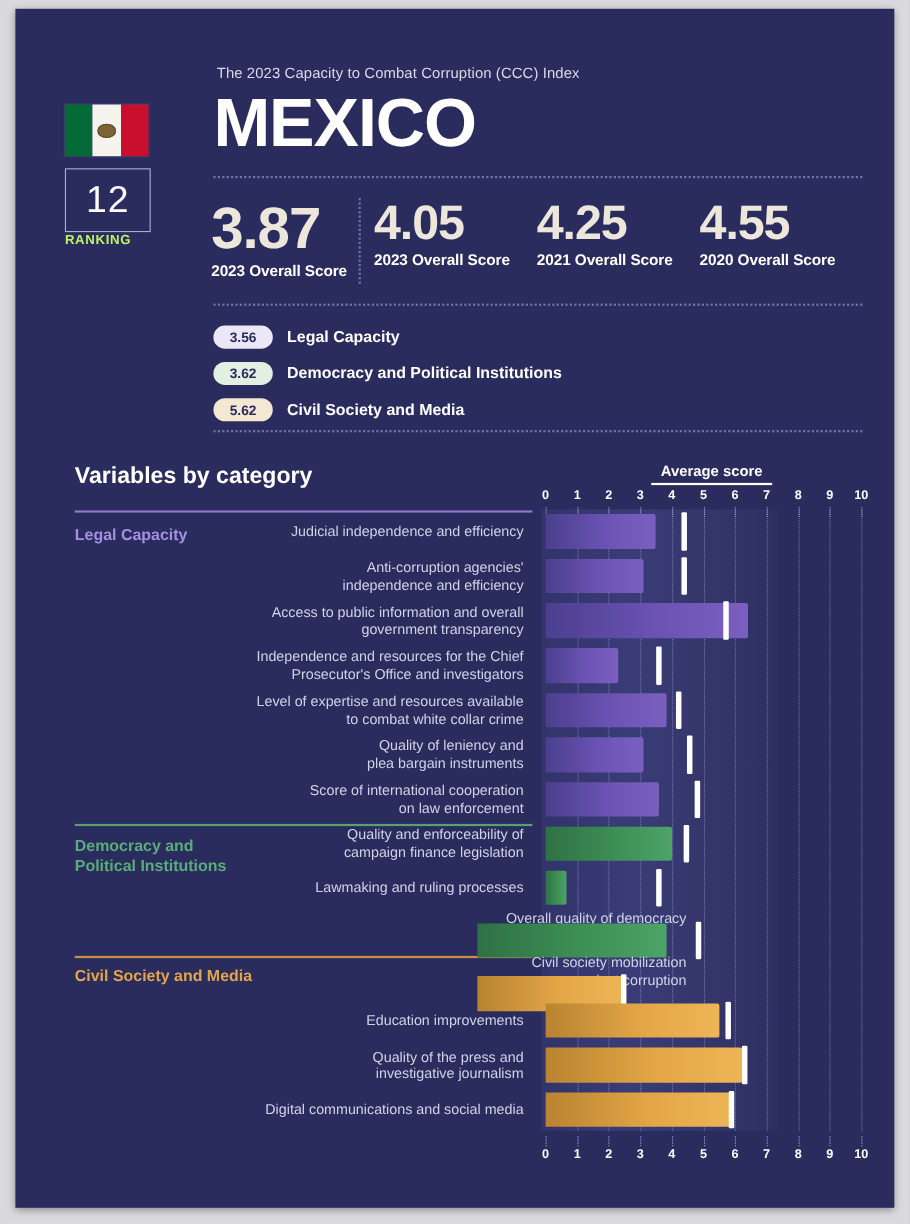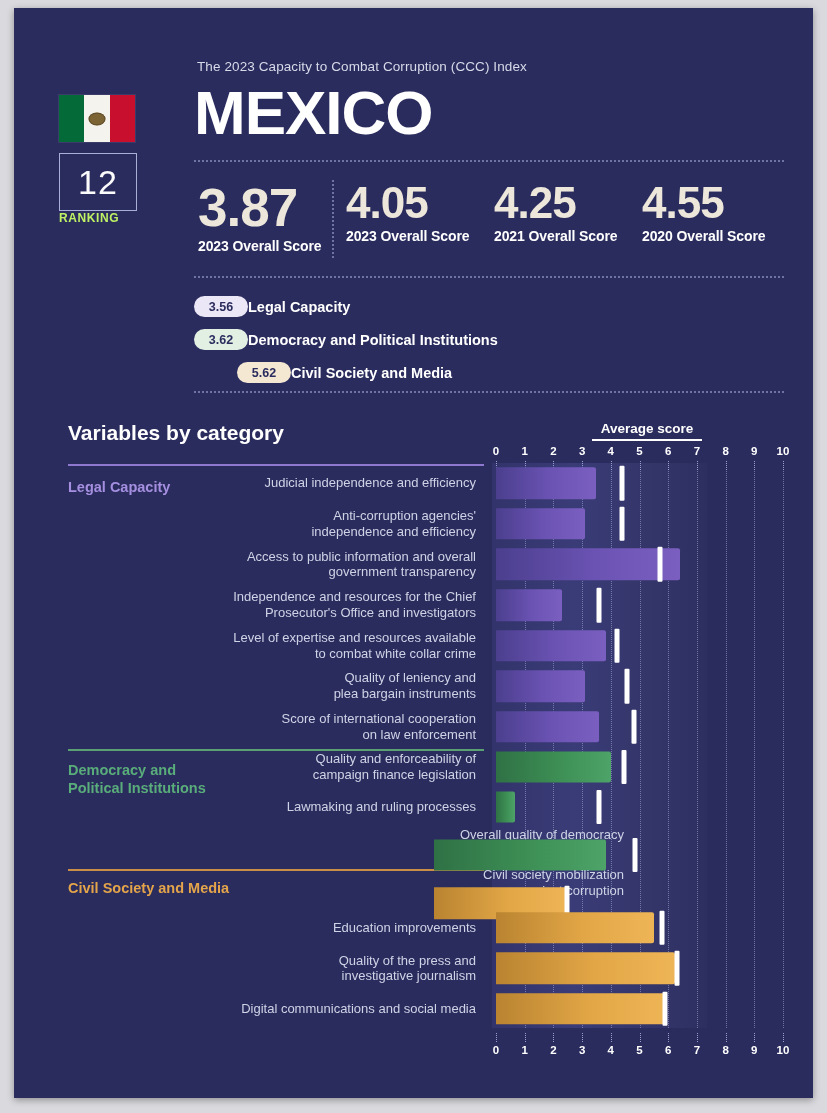--- a/index.html
+++ b/index.html
@@ -70,21 +70,21 @@
 
   .dotline{
     position:absolute; height:0;
     border-top:2px dotted #6e74a6;
   }
   #dot-top{left:180px; top:152px; width:590px;}
   #dot-mid{left:180px; top:268px; width:590px;}
   #dot-bot{left:180px; top:383px; width:590px;}
 
   .scores{
-    position:absolute; left:180px; top:172px;
+    position:absolute; left:174px; top:172px;
     width:592px; height:82px;
     display:flex;
   }
   .score-cell{
     flex:1 1 25%;
     position:relative;
     padding-left:4px;
   }
   .score-cell .val{
     color:#ece7da; font-size:44px; font-weight:700;
@@ -100,21 +100,21 @@
   .score-sep{
     position:absolute; top:0; right:8px;
     width:0; height:78px;
     border-left:2px dotted #6e74a6;
   }
 
   .pillars{
     position:absolute; left:180px; top:288px;
     display:flex; flex-direction:column; gap:12px;
   }
-  .pillar{display:flex; align-items:center; }
+  .pillar{display:flex; align-items:center; gap:13px;}
   .pillar .chip{
     min-width:40px; height:21px; border-radius:11px;
     display:flex;align-items:center;justify-content:center;
     font-size:12.5px; font-weight:700; color:#2b2c5e;
     padding:0 7px;
   }
   .pillar .pname{
     color:#ffffff; font-size:14.5px; font-weight:700;
   }
 
@@ -253,21 +253,21 @@
     <div class="pillars" id="pillars">
         <div class="pillar">
           <div class="chip" style="background: rgb(236, 231, 246);">3.56</div>
           <div class="pname">Legal Capacity</div>
         </div>
         <div class="pillar">
           <div class="chip" style="background: rgb(226, 240, 227);">3.62</div>
           <div class="pname">Democracy and Political Institutions</div>
         </div>
         <div class="pillar">
-          <div class="chip" style="background: rgb(244, 232, 211); margin-left: 43px;">5.62</div>
+          <div class="chip" style="background: rgb(244, 232, 211);">5.62</div>
           <div class="pname">Civil Society and Media</div>
         </div>
       </div>
     <div class="dotline" id="dot-bot"></div>
 
     <div class="chart-title">Variables by category</div>
     <div class="avg-wrap">
       <span class="t">Average score</span>
       <span class="u"></span>
     </div>

